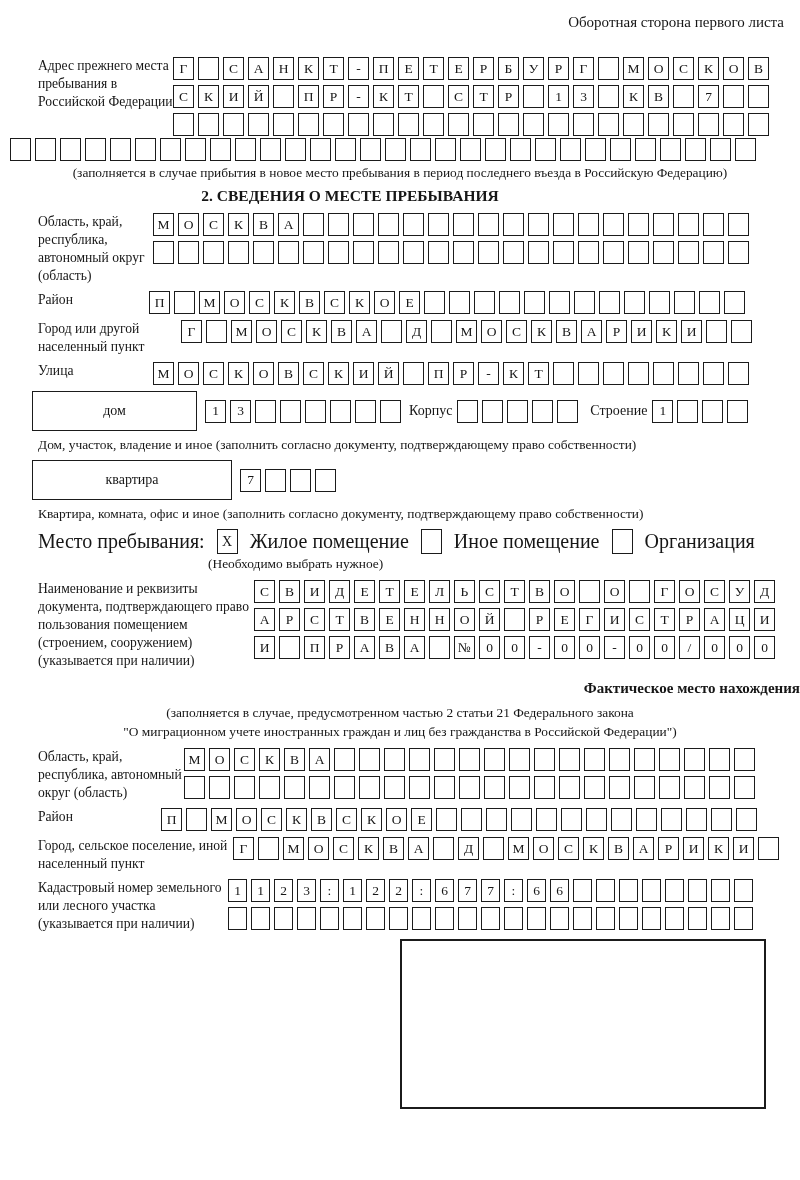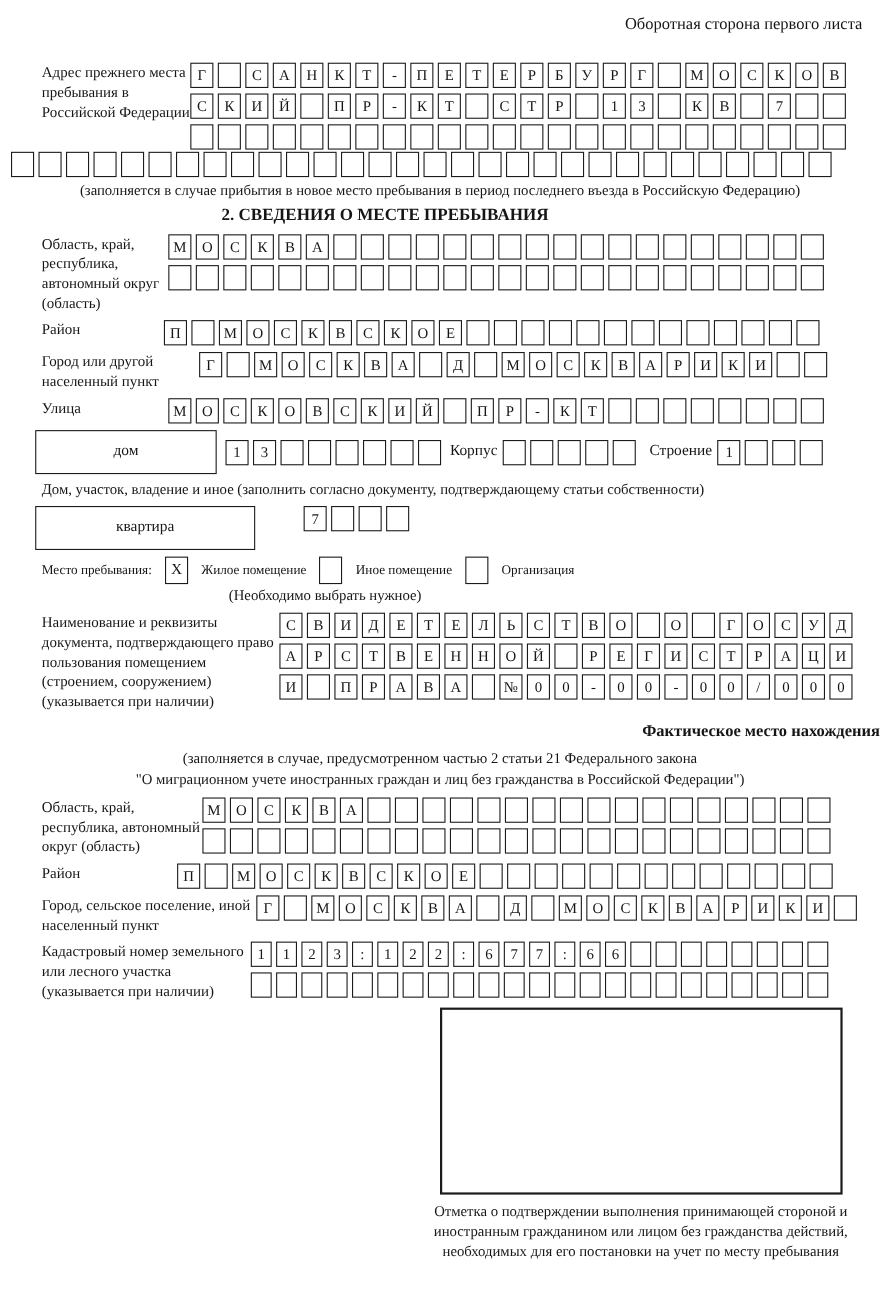--- a/index.html
+++ b/index.html
@@ -16,21 +16,21 @@
   .note-c{font-size:13.4px;text-align:center;margin:2px 0 6px -38px;width:800px;}
   .sec-title{font-size:15.5px;font-weight:bold;text-align:center;margin:4px 0 8px -38px;width:700px;}
   .w135{width:135px;} .w115{width:115px;} .w111{width:111px;} .w143{width:143px;font-family:Liberation Serif, serif;}
   .w216{width:216px;} .w146{width:146px;} .w123{width:123px;} .w195{width:195px;} .w190{width:190px;}
   .widebox{box-sizing:border-box;height:40px;border:1.7px solid #1b1b1b;display:flex;align-items:center;justify-content:center;font-size:14px;flex:0 0 auto;background:#fff;}
   .dom-box{width:165px;margin-right:8px;}
   .kv-box{width:200px;margin-right:8px;}
   .inline-lbl{font-size:14px;line-height:26px;flex:0 0 auto;}
   .caption{font-size:13.4px;margin:1px 0 7px 0;}
   .cbrow{display:flex;align-items:center;gap:12px;margin:6px 0 2px 0;}
-  .cbrow .txt{font-size:12px;}
+  .cbrow .txt{font-size:20px;}
   .checkbox{box-sizing:border-box;width:21px;height:25px;border:1.7px solid #1b1b1b;display:flex;align-items:center;justify-content:center;font-size:14px;background:#fff;}
   .choose-note{font-size:13.4px;margin:2px 0 8px 170px;}
   .fact-title{font-size:15px;font-weight:bold;text-align:right;margin:10px 0 8px -38px;width:800px;}
   .fact-note{font-size:13.4px;text-align:center;margin:0 0 3px -38px;width:800px;}
   .stamp-box{box-sizing:border-box;width:366px;height:170px;border:2px solid #1b1b1b;margin:6px 0 6px 362px;background:#fff;}
   .stamp-cap{width:405px;margin-left:342px;text-align:center;font-size:13.4px;line-height:18.5px;}
   .mb0{margin-bottom:2px;}
 </style>
 </head>
 <body>
@@ -326,31 +326,32 @@
         <div class="cell"></div>
       </div>
     <div class="inline-lbl" style="margin-right:5px;">Строение</div>
     <div class="cells">
         <div class="cell">1</div>
         <div class="cell"></div>
         <div class="cell"></div>
         <div class="cell"></div>
       </div>
   </div>
-  <div class="caption">Дом, участок, владение и иное (заполнить согласно документу, подтверждающему статьи собственности)</div>
-
-  <div class="frow" style="align-items:flex-start;margin-left:-6px;gap:36px;">
+  <div class="caption">Дом, участок, владение и иное (заполнить согласно документу, подтверждающему право собственности)</div>
+
+  <div class="frow" style="align-items:center;margin-left:-6px;">
     <div class="widebox kv-box">квартира</div>
     <div class="cells">
         <div class="cell">7</div>
         <div class="cell"></div>
         <div class="cell"></div>
         <div class="cell"></div>
       </div>
   </div>
+  <div class="caption">Квартира, комната, офис и иное (заполнить согласно документу, подтверждающему право собственности)</div>
 
   <div class="cbrow">
     <span class="txt">Место пребывания:</span>
     <span class="checkbox">X</span>
     <span class="txt">Жилое помещение</span>
     <span class="checkbox"></span>
     <span class="txt">Иное помещение</span>
     <span class="checkbox"></span>
     <span class="txt">Организация</span>
   </div>
@@ -599,15 +600,14 @@
           <div class="cell"></div>
           <div class="cell"></div>
           <div class="cell"></div>
           <div class="cell"></div>
           <div class="cell"></div>
         </div>
     </div>
   </div>
 
   <div class="stamp-box"></div>
-  <div class="stamp-cap">Отметка о подтверждении выполнения принимающей стороной и иностранным гражданином или лицом без гражданства действий, необходимых для его постановки на учет по месту пребывания</div>
 
 </div>
 
 </body></html>

